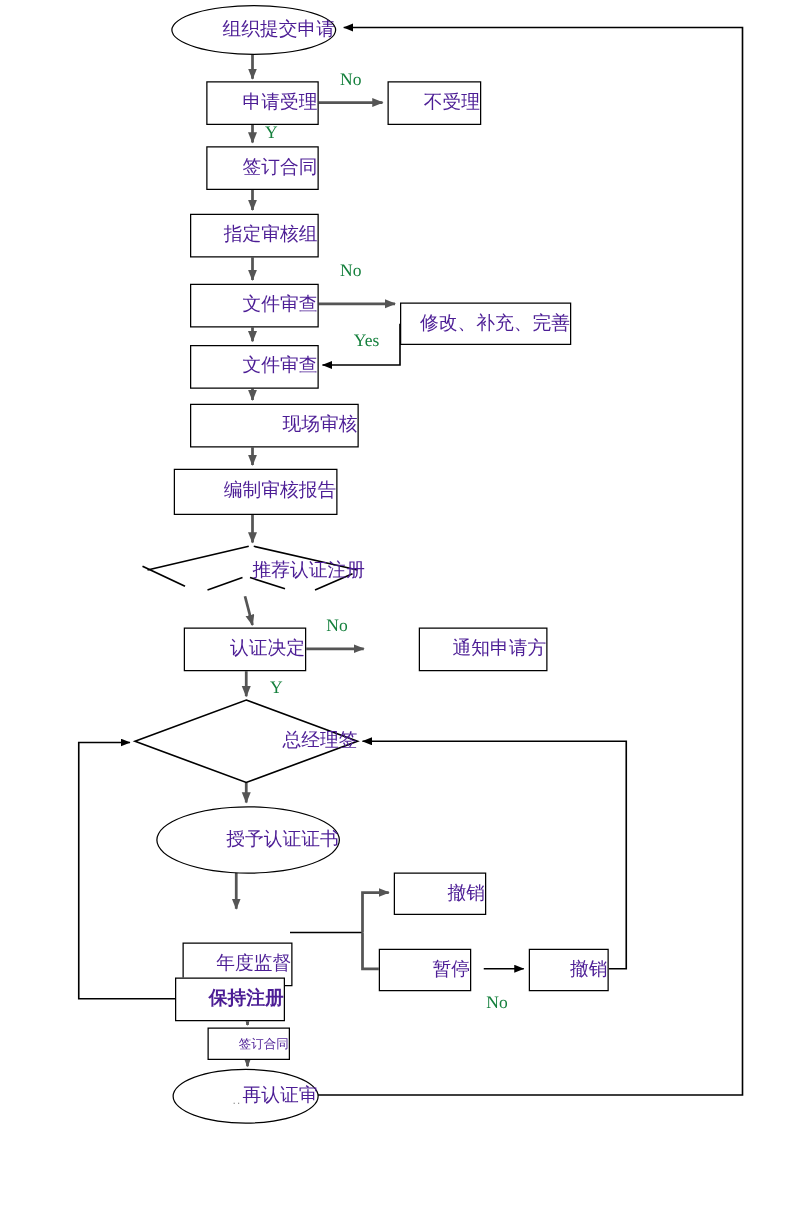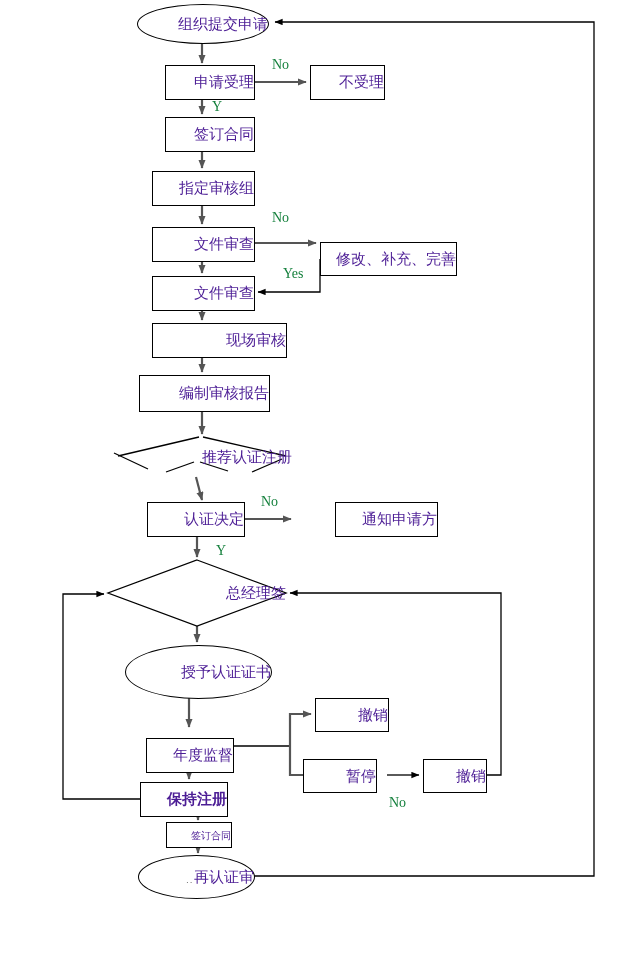--- a/index.html
+++ b/index.html
@@ -136,21 +136,21 @@
     </div>
     <div class="node rect" style="left: 295px; top: 502px; width: 101px; height: 33px; margin-left: 40px;">
       <span>通知申请方</span>
     </div>
     <div class="node diamond-label" style="left: 108px; top: 560px; width: 178px; height: 66px;">
       <span>总经理签</span>
     </div>
     <div class="node ellipse" style="left: 125px; top: 645px; width: 145px; height: 52px;">
       <span>授予认证证书</span>
     </div>
-    <div class="node rect" style="left: 146px; top: 738px; width: 86px; height: 33px;">
+    <div class="node rect" style="left: 146px; top: 754px; width: 86px; height: 33px;">
       <span>年度监督</span>
     </div>
     <div class="node rect" style="left: 315px; top: 698px; width: 72px; height: 32px;">
       <span>撤销</span>
     </div>
     <div class="node rect" style="left: 303px; top: 759px; width: 72px; height: 32px;">
       <span>暂停</span>
     </div>
     <div class="node rect" style="left: 423px; top: 759px; width: 62px; height: 32px;">
       <span>撤销</span>

